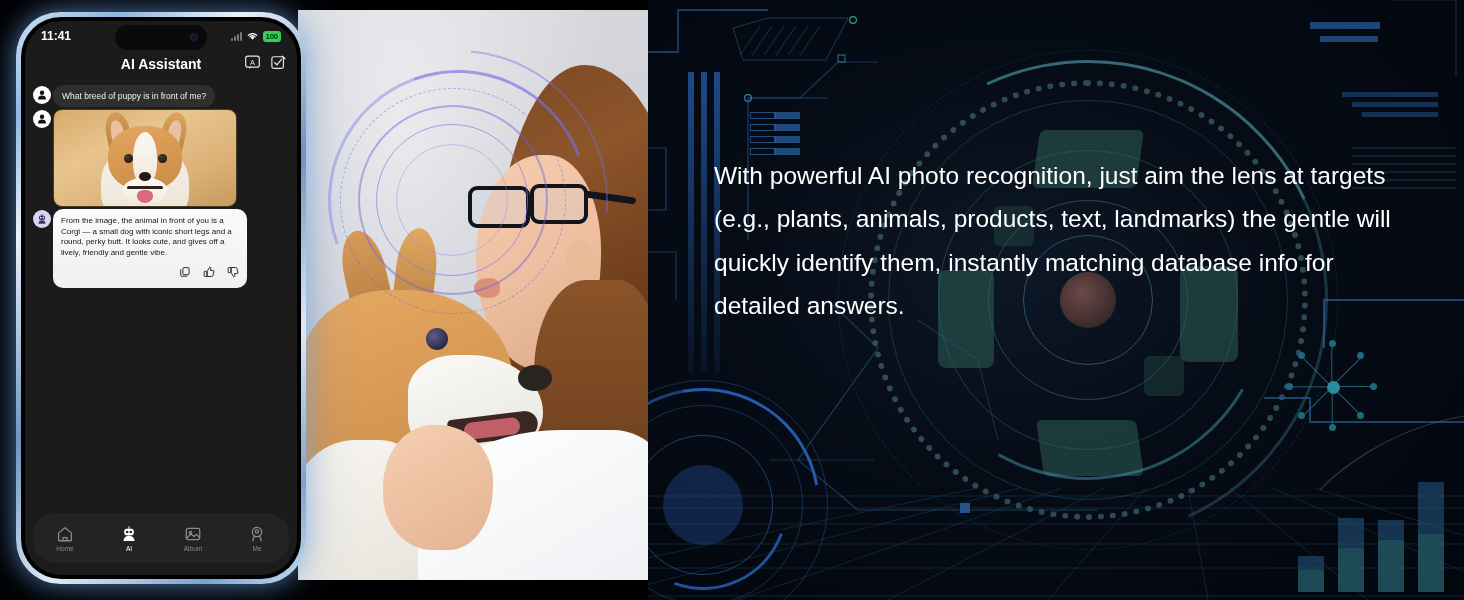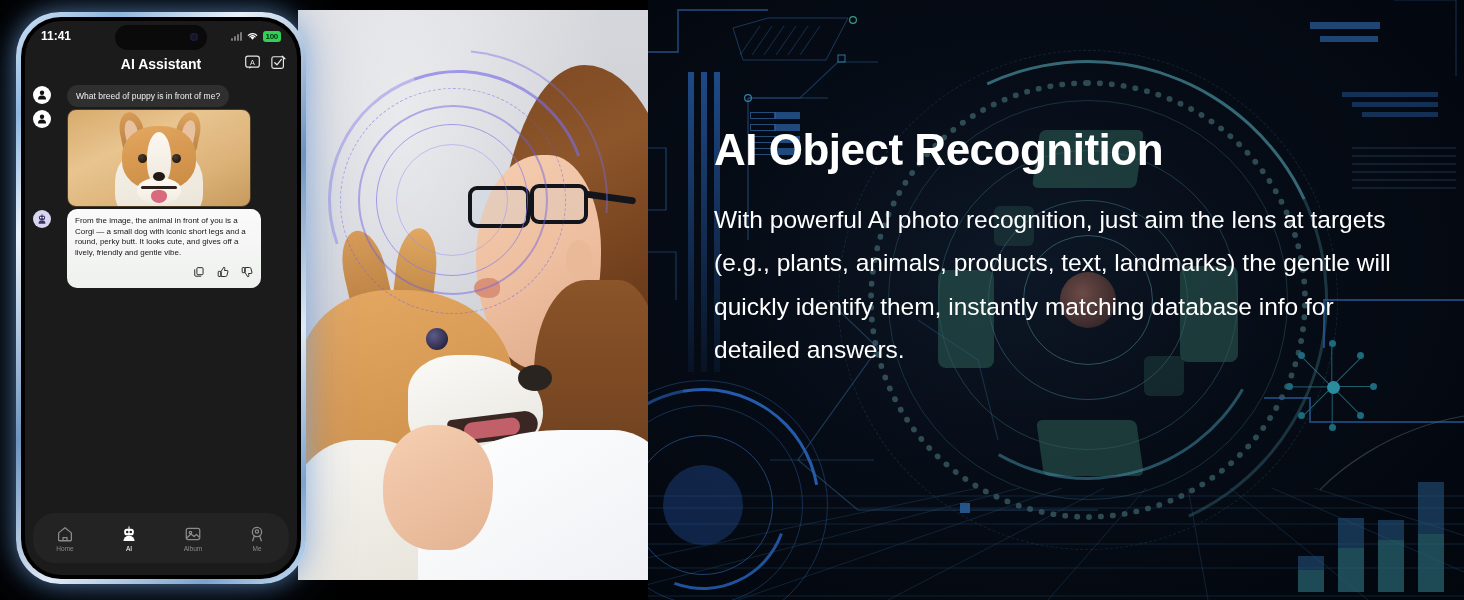--- a/index.html
+++ b/index.html
@@ -107,21 +107,21 @@
       padding:1px 3px; letter-spacing:-.3px; }
 
   
   .app-header { position:relative; height:26px; display:flex; align-items:center; justify-content:center; }
   .app-title { color:#fff; font-size:14px; font-weight:bold; }
   .hdr-icons { position:absolute; right:10px; top:3px; display:flex; gap:9px; }
   .hdr-ic { width:17px; height:17px; }
 
   
   .chat { padding:8px 10px 0 8px; }
-  .msg { display:flex; align-items:flex-start; gap:16px; margin-bottom:2px; }
+  .msg { display:flex; align-items:flex-start; gap:2px; margin-bottom:2px; }
   .avatar { width:18px; height:18px; border-radius:50%; background:#fff; flex:none;
       display:flex; align-items:center; justify-content:center; margin-top:1px; }
   .avatar.ai { background:#d9d6f2; }
   .bubble-user { background:#2f2f2f; color:#f0f0f0; font-size:8.5px; padding:6px 9px; border-radius:11px; line-height:1.2; }
   .img-card { width:184px; height:98px; border-radius:9px; overflow:hidden; position:relative;
       background:linear-gradient(155deg,#d8ab6c 0%,#e8c48f 35%,#dcb278 70%,#c79a5d 100%);
       border:1px solid #4a3d28; }
   .ic-body { position:absolute; left:50%; top:34px; transform:translateX(-50%); width:88px; height:78px;
       background:linear-gradient(170deg,#f6f2ea 0%,#eae3d6 100%); border-radius:48% 48% 35% 35%; }
   .ic-head { position:absolute; left:50%; top:16px; transform:translateX(-50%); width:74px; height:64px;
@@ -560,17 +560,16 @@
       </svg>
 
       <svg style="position:absolute;right:0;top:290px;width:200px;height:200px">
         <path d="M200 10 H60 V58" stroke="rgba(40,90,150,.75)" stroke-width="2" fill="none"></path>
         <path d="M0 108 H46 V132 H200" stroke="rgba(40,90,150,.7)" stroke-width="2" fill="none"></path>
         <path d="M200 126 C120 140 70 185 56 200" stroke="rgba(90,110,120,.45)" stroke-width="1.2" fill="none"></path>
       </svg>
     </div>
 
     <div class="copy">
-      <div class="headline">AI Object Recognition</div>
       <div class="body">With powerful AI photo recognition,  just aim the lens at targets (e.g., plants, animals, products, text, landmarks) the gentle will quickly identify them, instantly matching database info for detailed answers.</div>
     </div>
   </div>
 </div>
 
 </body></html>

